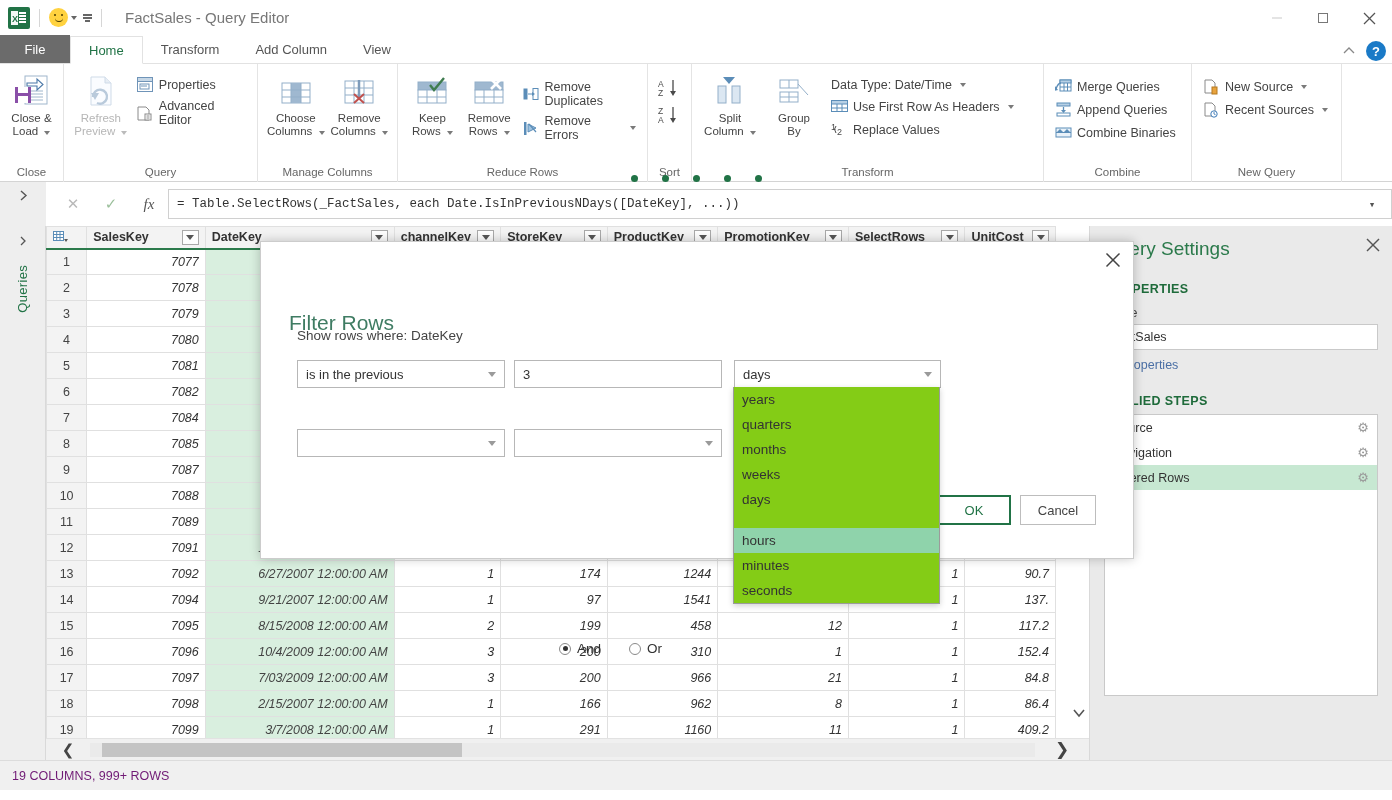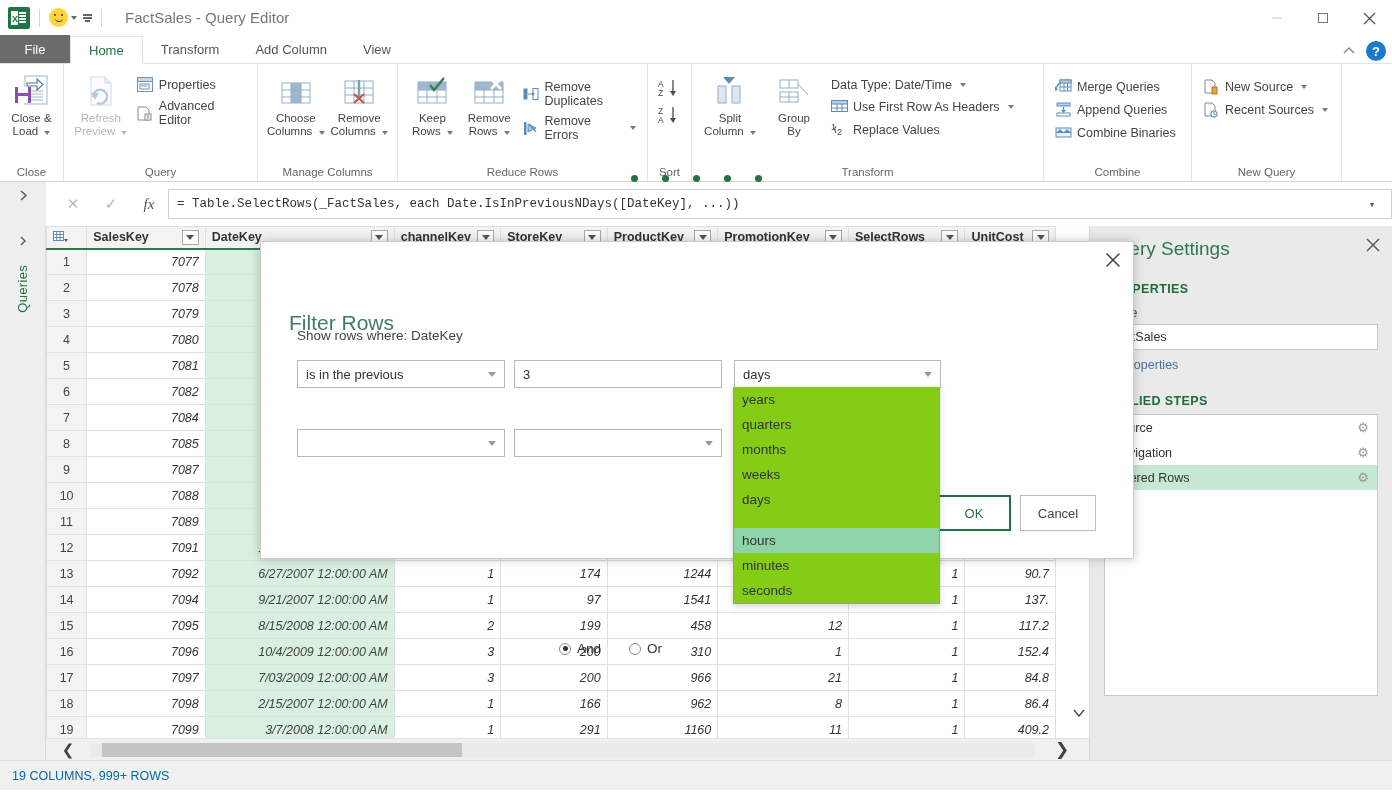--- a/index.html
+++ b/index.html
@@ -133,41 +133,41 @@
               display:flex; align-items:center; padding:0 6px; font-size:12.5px; color:#333; }
   .qs-link { color:#4a6fa5; font-size:12.5px; margin-top:8px; }
   .qs-steps { background:#fff; border:1px solid #c9c9c9; margin-top:6px; height:282px; }
   .qs-step { height:25px; display:flex; align-items:center; justify-content:space-between;
              padding:0 8px; font-size:12.5px; color:#333; }
   .qs-step.sel { background:#c7e8d2; }
   .gear { color:#9a9a9a; font-size:13px; }
 
   
   .statusbar { height:30px; background:#f0f0f0; border-top:1px solid #dcdcdc;
-               display:flex; align-items:center; padding:0 12px; font-size:12.5px; color:#0369a1; }
+               display:flex; align-items:center; padding:0 12px; font-size:12.5px; color:#701a75; }
 
   
   .dlg-shadow { position:absolute; left:260px; top:241px; width:874px; height:318px;
                 background:#fff; border:1px solid #ccc;
                 box-shadow:0 0 10px rgba(0,0,0,0.22); }
   .dlg-close { position:absolute; right:12px; top:10px; color:#444; }
   .dlg-title { position:absolute; left:28px; top:41px; font-size:21px; color:#3f7c63;margin-top:28px; }
   .dlg-sub { position:absolute; left:36px; top:86px; font-size:13.5px; color:#444; }
   .dlg-ctl { position:absolute; height:28px; border:1px solid #b7b7b7; background:#fff;
              display:flex; align-items:center; padding:0 8px; font-size:13px; color:#333; }
   .dlg-ctl .cv { flex:1; overflow:hidden; white-space:nowrap; }
   .dlg-ctl .arw { width:0;height:0;border-left:4.5px solid transparent;border-right:4.5px solid transparent;
              border-top:5px solid #9a9a9a; }
   .radio-row { position:absolute; left:298px; top:399px; display:flex; align-items:center; gap:28px; }
   .radio { display:flex; align-items:center; gap:6px; font-size:13.5px; color:#333; }
   .rdot { width:12px;height:12px;border-radius:50%;border:1px solid #8a8a8a;background:#fff;
           position:relative; }
   .rdot.on::after { content:""; position:absolute; left:2.5px; top:2.5px; width:5px;height:5px;
           border-radius:50%; background:#333; }
-  .dlg-btn { position:absolute; height:36px; width:74px; display:flex; align-items:center;
+  .dlg-btn { position:absolute; height:30px; width:74px; display:flex; align-items:center;
              justify-content:center; font-size:13px; background:#fff; }
   .dlg-btn.ok { border:2px solid #217346; color:#217346; }
   .dlg-btn.cancel { border:1px solid #bdbdbd; color:#444; }
 
   
   .dd-popup { position:absolute; left:733px; top:387px; width:207px;
               background:#84cc16; border:1px solid #9b9b9b; border-top:none;
               box-shadow:0 2px 6px rgba(0,0,0,0.18); z-index:60; }
   .dd-item { height:25px; display:flex; align-items:center; padding:0 8px;
              font-size:13.5px; color:#333; }

